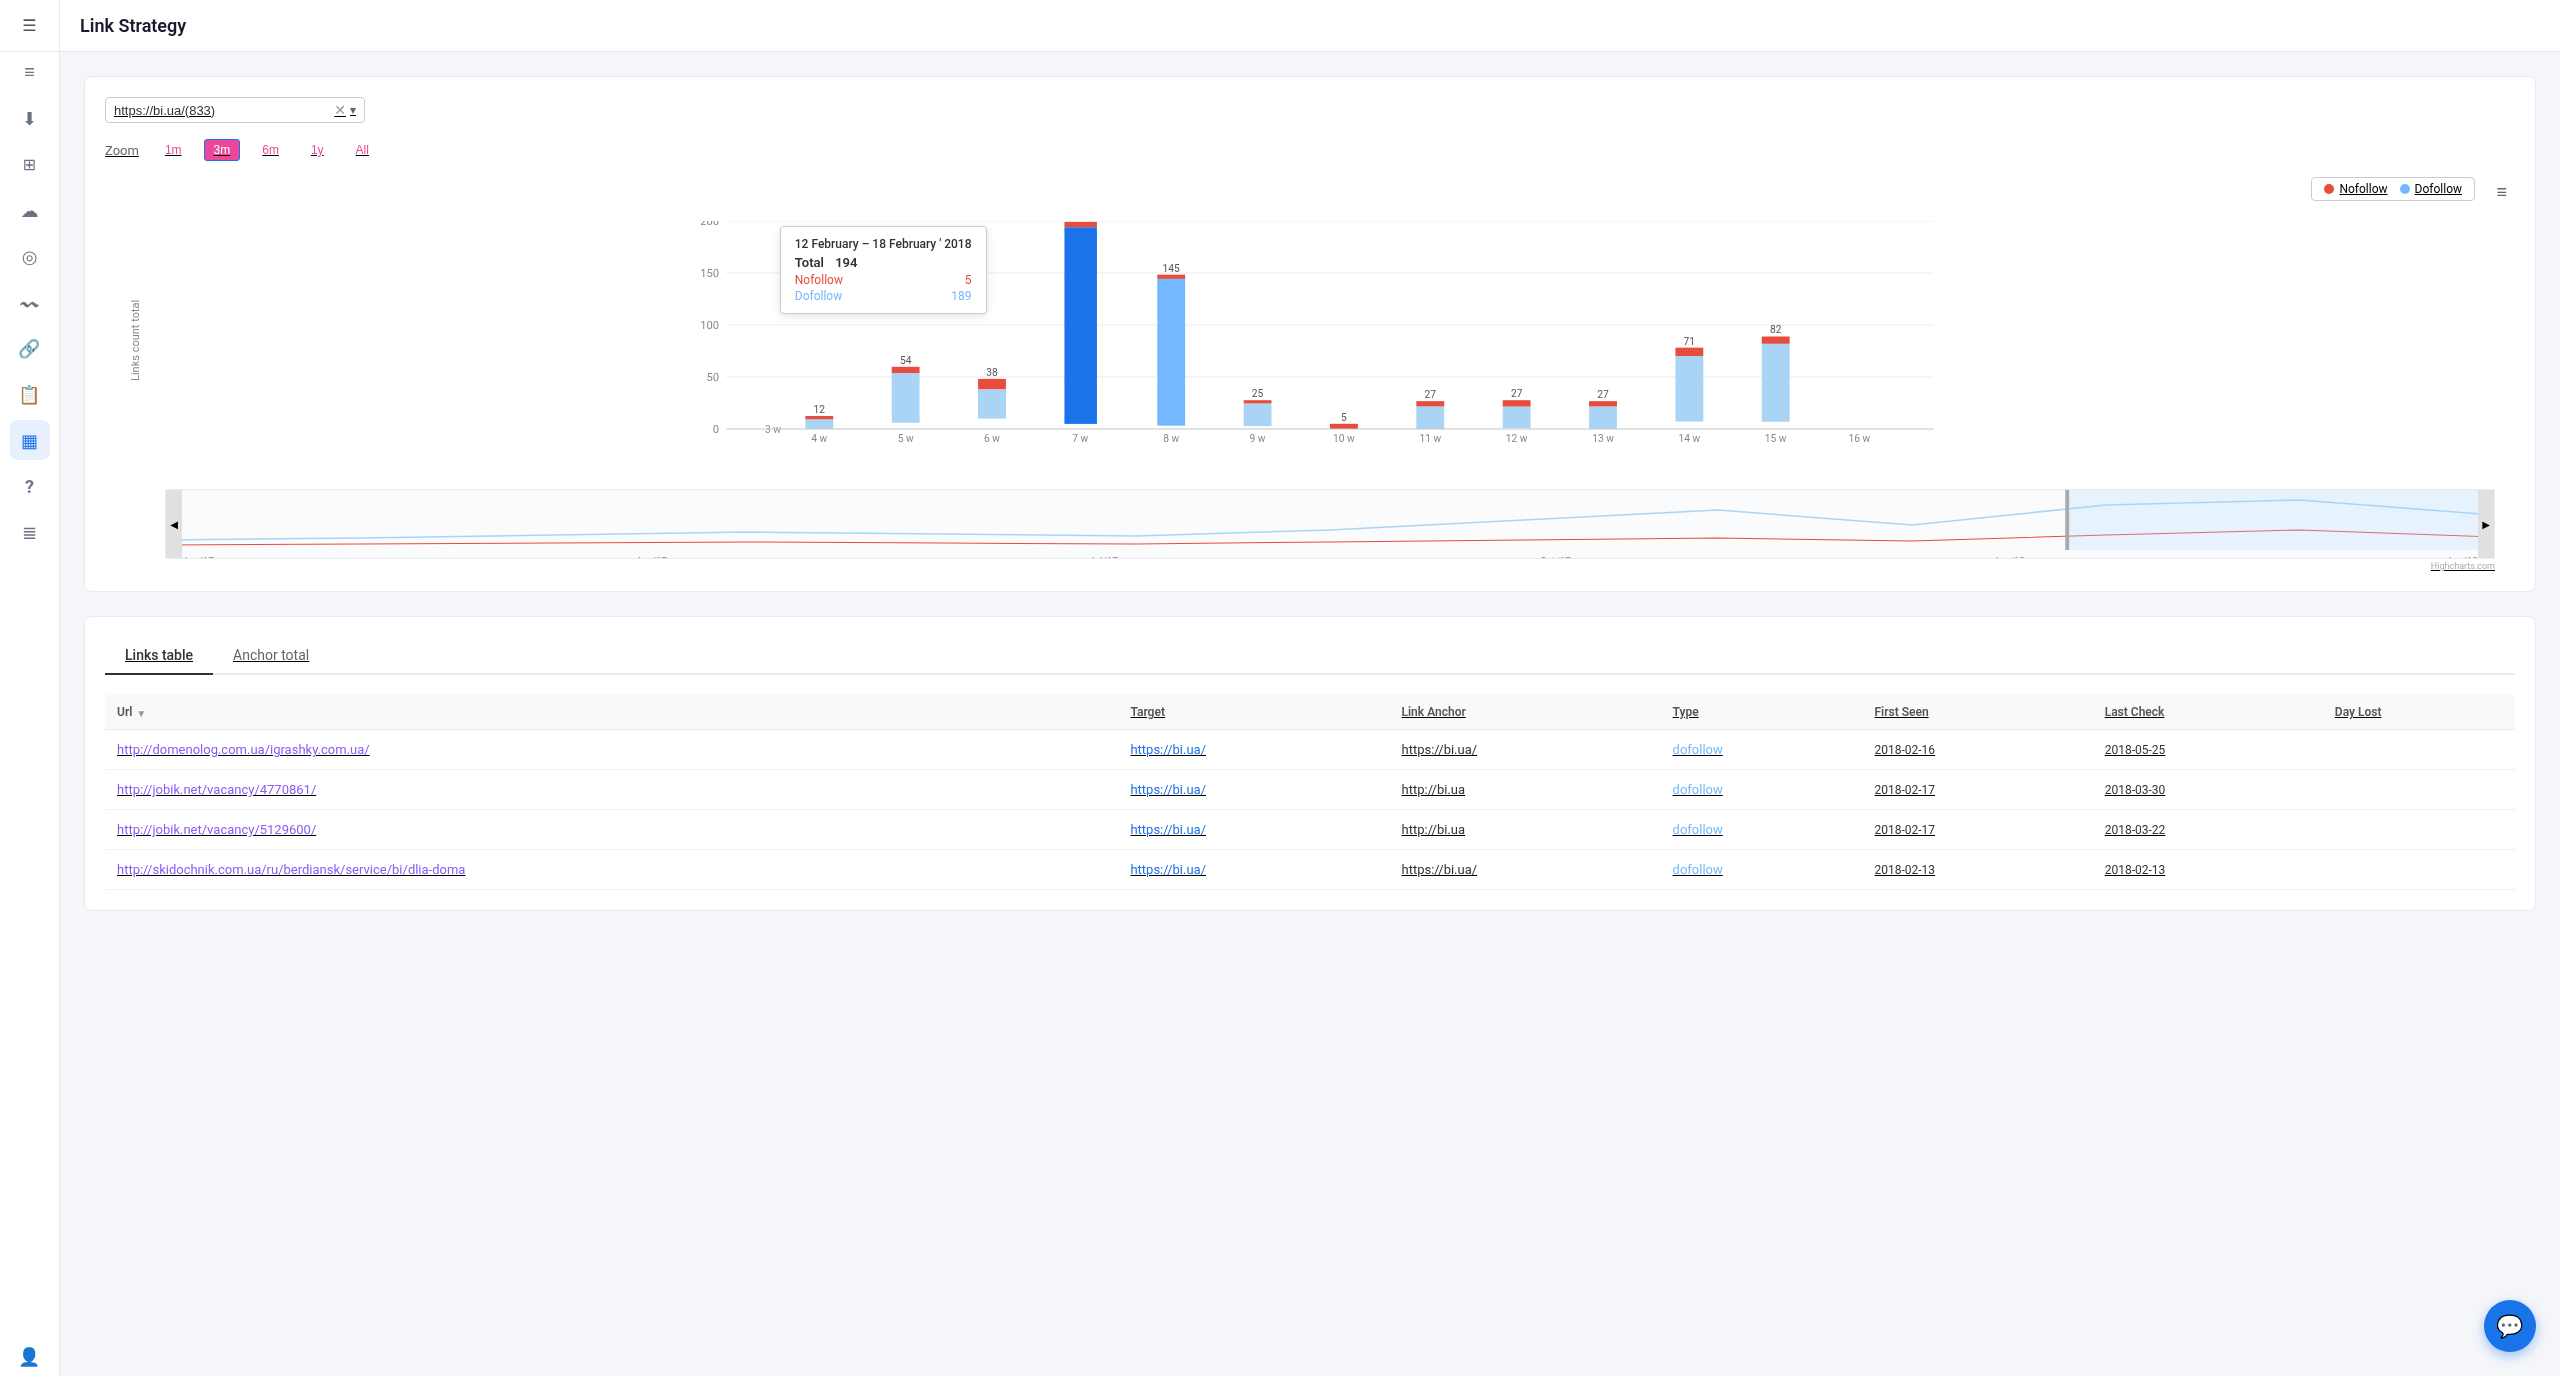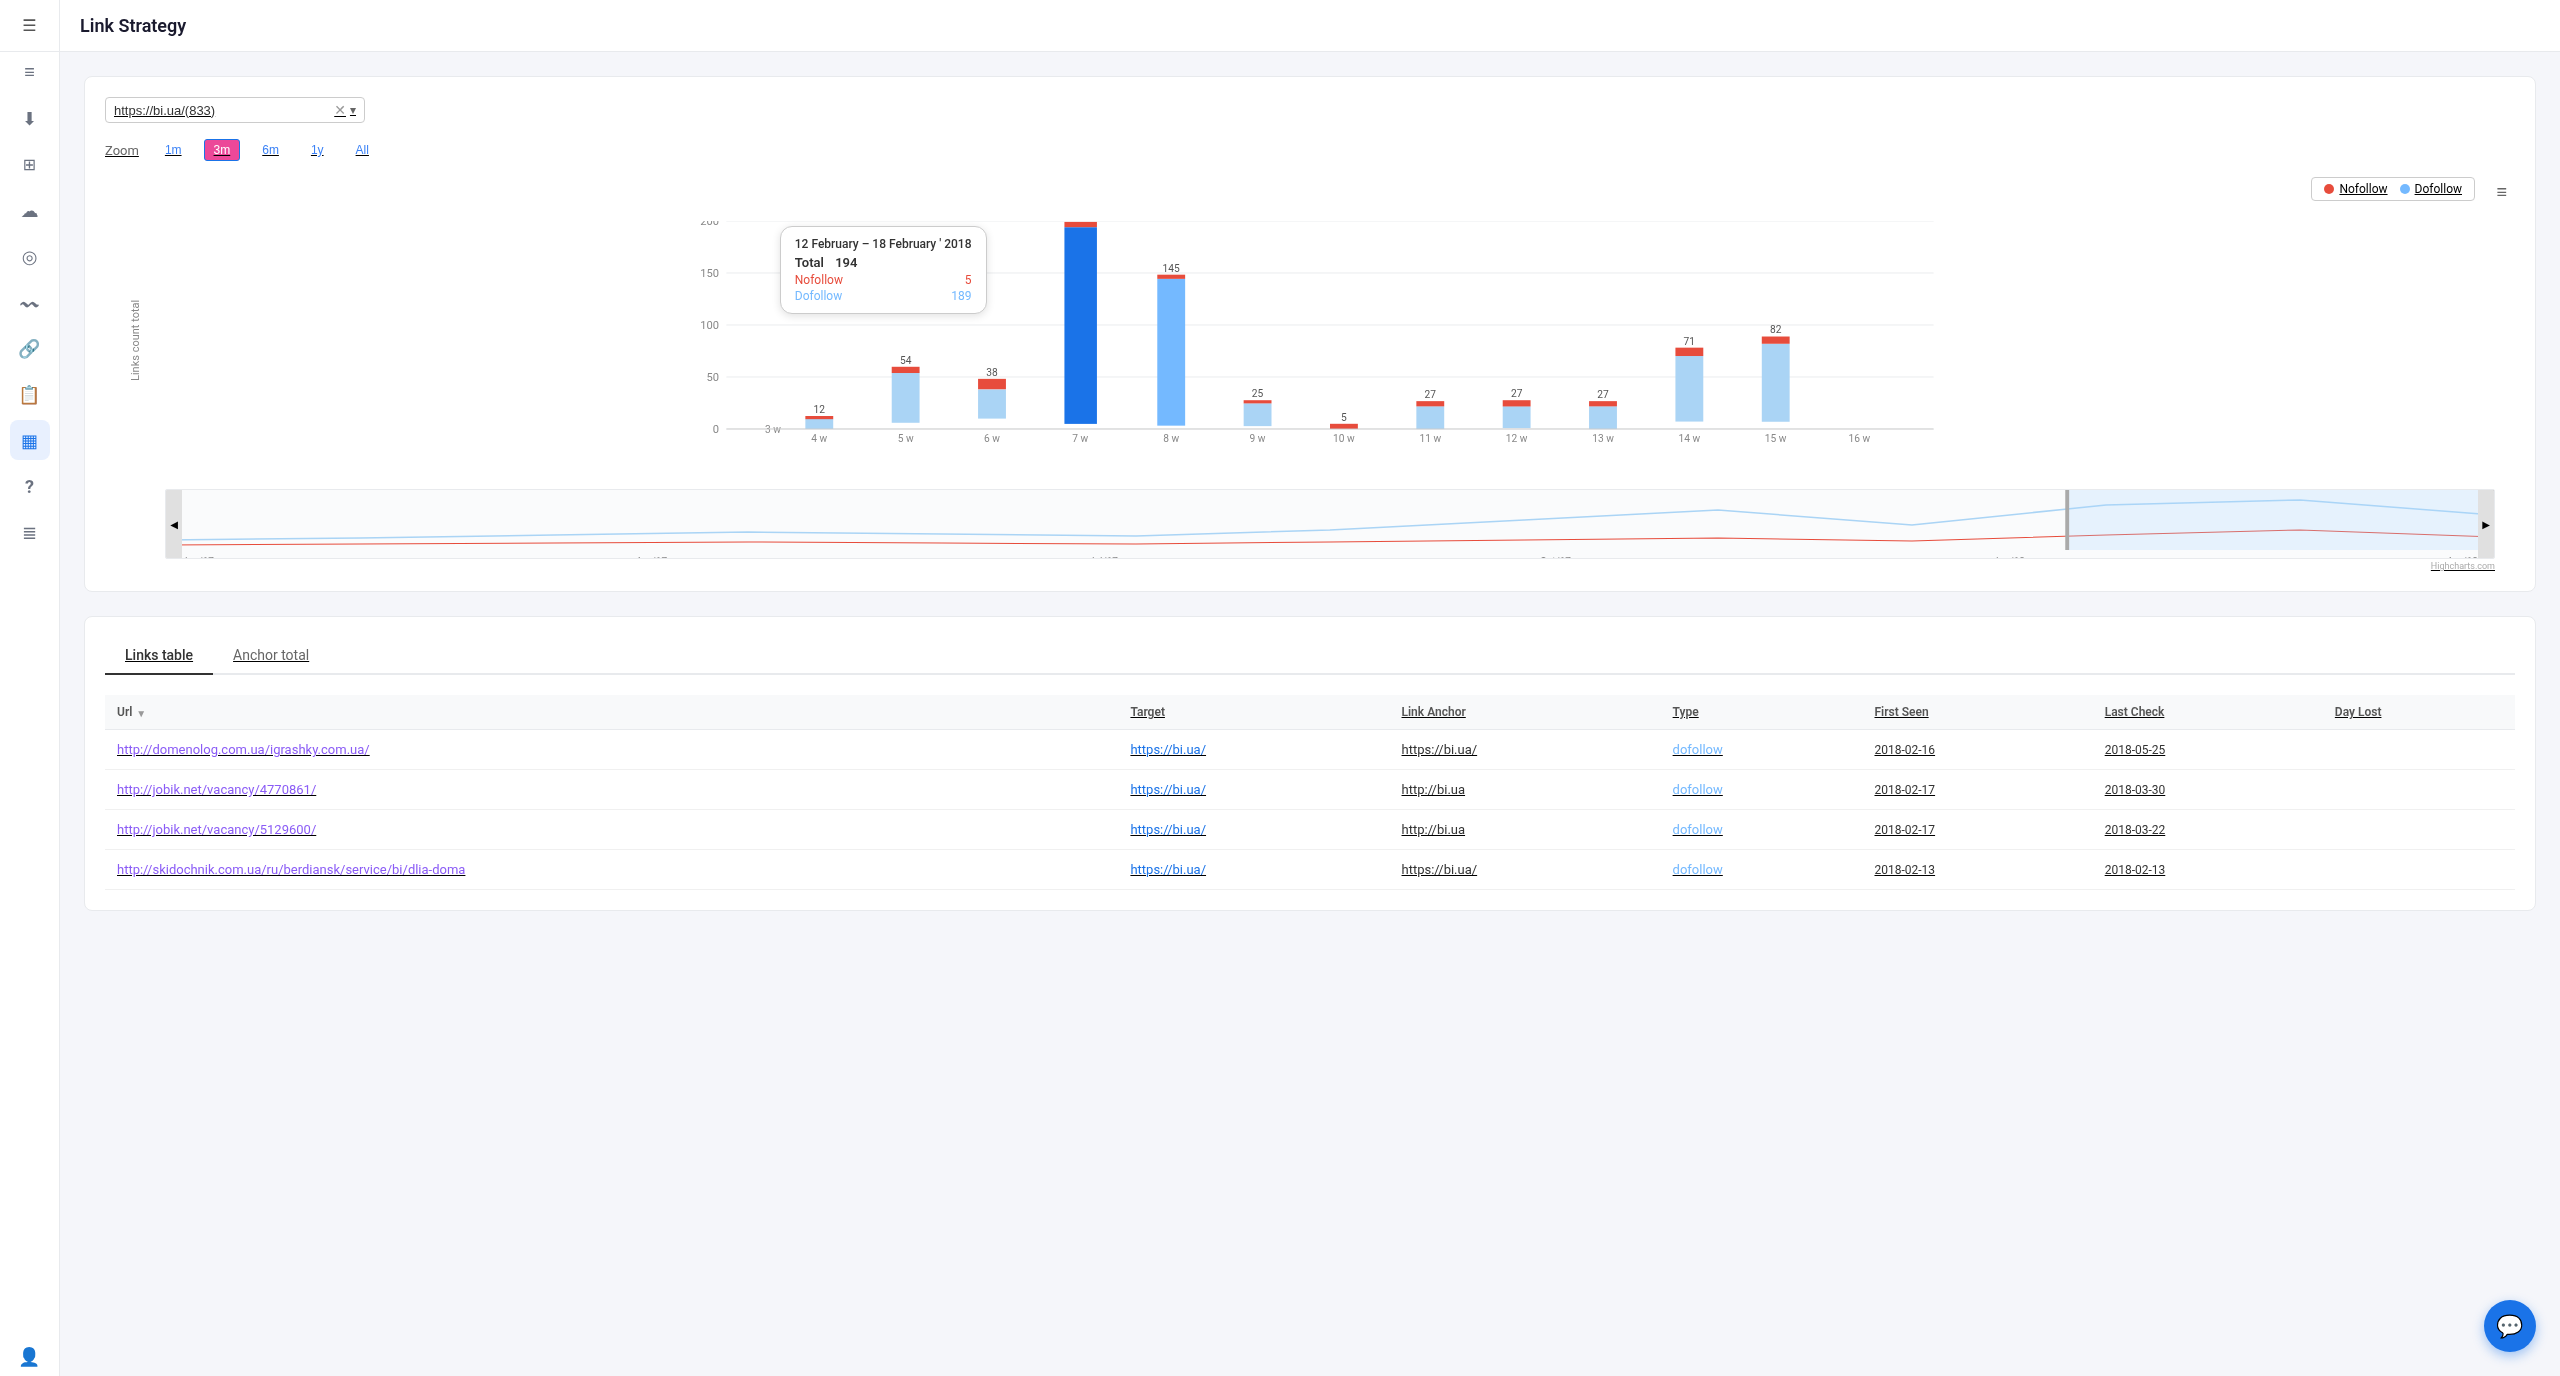--- a/index.html
+++ b/index.html
@@ -104,21 +104,21 @@
       margin-bottom: 16px;
     }
     .zoom-label { font-size: 13px; color: #666; margin-right: 4px; }
     .zoom-btn {
       padding: 3px 9px;
       border-radius: 3px;
       border: 1px solid transparent;
       font-size: 12px;
       cursor: pointer;
       background: transparent;
-      color: #3b82f6;
+      color: #ec4899;
     }
     .zoom-btn.active {
       background: #ec4899;
       color: #fff;
       border-color: #1a73e8;
     }
 
     
     .chart-header {
       display: flex;
@@ -140,21 +140,21 @@
     .legend-dot.nofollow { background: #e74c3c; }
     .legend-dot.dofollow { background: #74b9ff; }
 
     
     .tooltip-box {
       position: absolute;
       left: 30%;
       top: 5%;
       background: #fff;
       border: 1px solid #ccc;
-      border-radius: 12px;
+      border-radius: 4px;
       padding: 10px 14px;
       font-size: 12px;
       box-shadow: 0 2px 8px rgba(0,0,0,0.12);
       z-index: 5;
       min-width: 200px;
     }
     .tooltip-date { font-size: 12px; color: #333; font-weight: 500; margin-bottom: 4px; }
     .tooltip-total { font-size: 13px; font-weight: 600; color: #333; margin-bottom: 3px; }
     .tooltip-row { display: flex; justify-content: space-between; font-size: 12px; margin-top: 2px; }
     .tooltip-nofollow { color: #e74c3c; }

